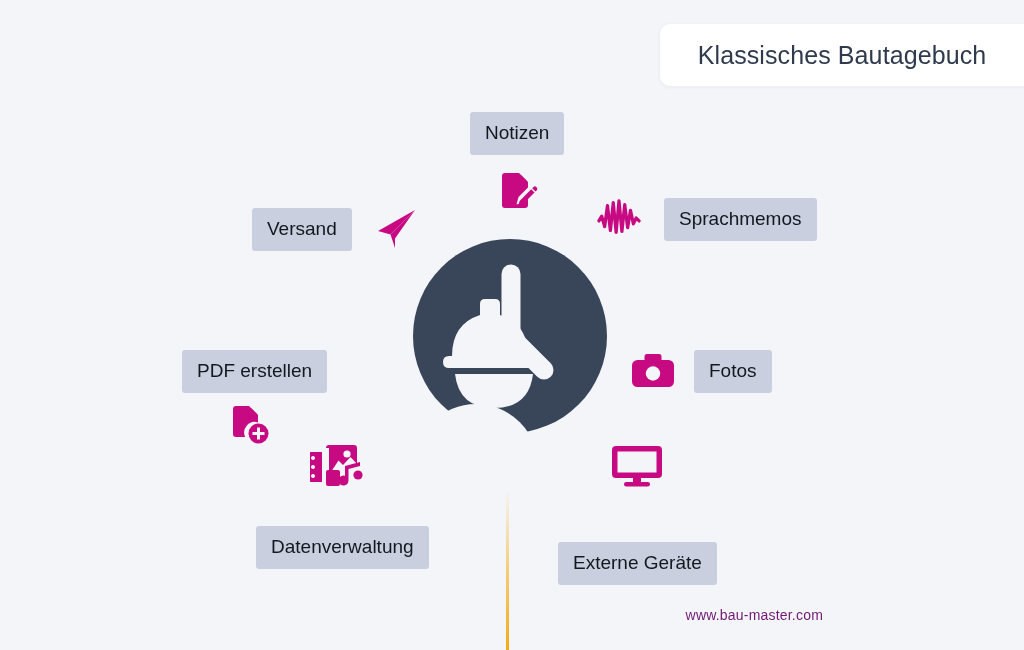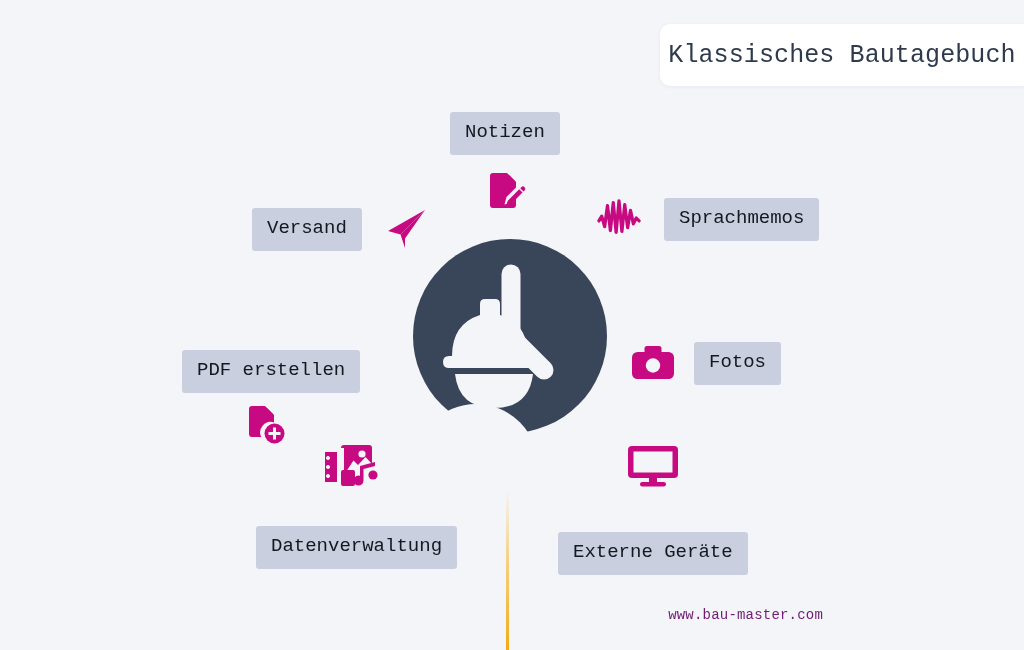--- a/index.html
+++ b/index.html
@@ -14,21 +14,20 @@
     font-family: "Liberation Sans", sans-serif;
     overflow: hidden;
     position: relative;
   }
 
   .stage {
     position: absolute;
     inset: 0;
     width: 847px;
     height: 650px;
-    font-family: Liberation Mono, monospace;
   }
 
   
   .title-card {
     position: absolute;
     left: 660px;
     top: 24px;
     width: 364px;
     height: 62px;
     background: #ffffff;
@@ -93,27 +92,27 @@
   .node.label-left .icon { order: 2; }
   .node.label-right .icon { order: 1; }
   .node.label-right .chip { order: 2; }
 
   .node.stacked {
     flex-direction: column;
     align-items: center;
   }
 
   
-  #node-notizen          { left: 450px; top: 112px; gap: 14px; }
+  #node-notizen          { left: 470px; top: 112px; gap: 14px; }
   #node-versand          { left: 240px; top: 206px; gap: 22px; }
   #node-sprachmemos      { left: 596px; top: 196px; gap: 22px; }
   #node-pdf             { left: 170px; top: 350px; gap: 8px; flex-direction: column; }
-  #node-fotos            { left: 630px; top: 340px; gap: 18px; }
+  #node-fotos            { left: 630px; top: 348px; gap: 18px; }
   #node-daten            { left: 244px; top: 444px; gap: 10px; }
-  #node-geraete          { left: 558px; top: 444px; gap: 20px; }
+  #node-geraete          { left: 558px; top: 444px; gap: 30px; }
 
   #node-daten .chip   { align-self: flex-start; margin-left: 12px; }
   #node-geraete .chip { align-self: flex-start; margin-left: 0; }
 
   
   .footer-url {
     position: absolute;
     right: 24px;
     bottom: 27px;
     font-size: 14px;

